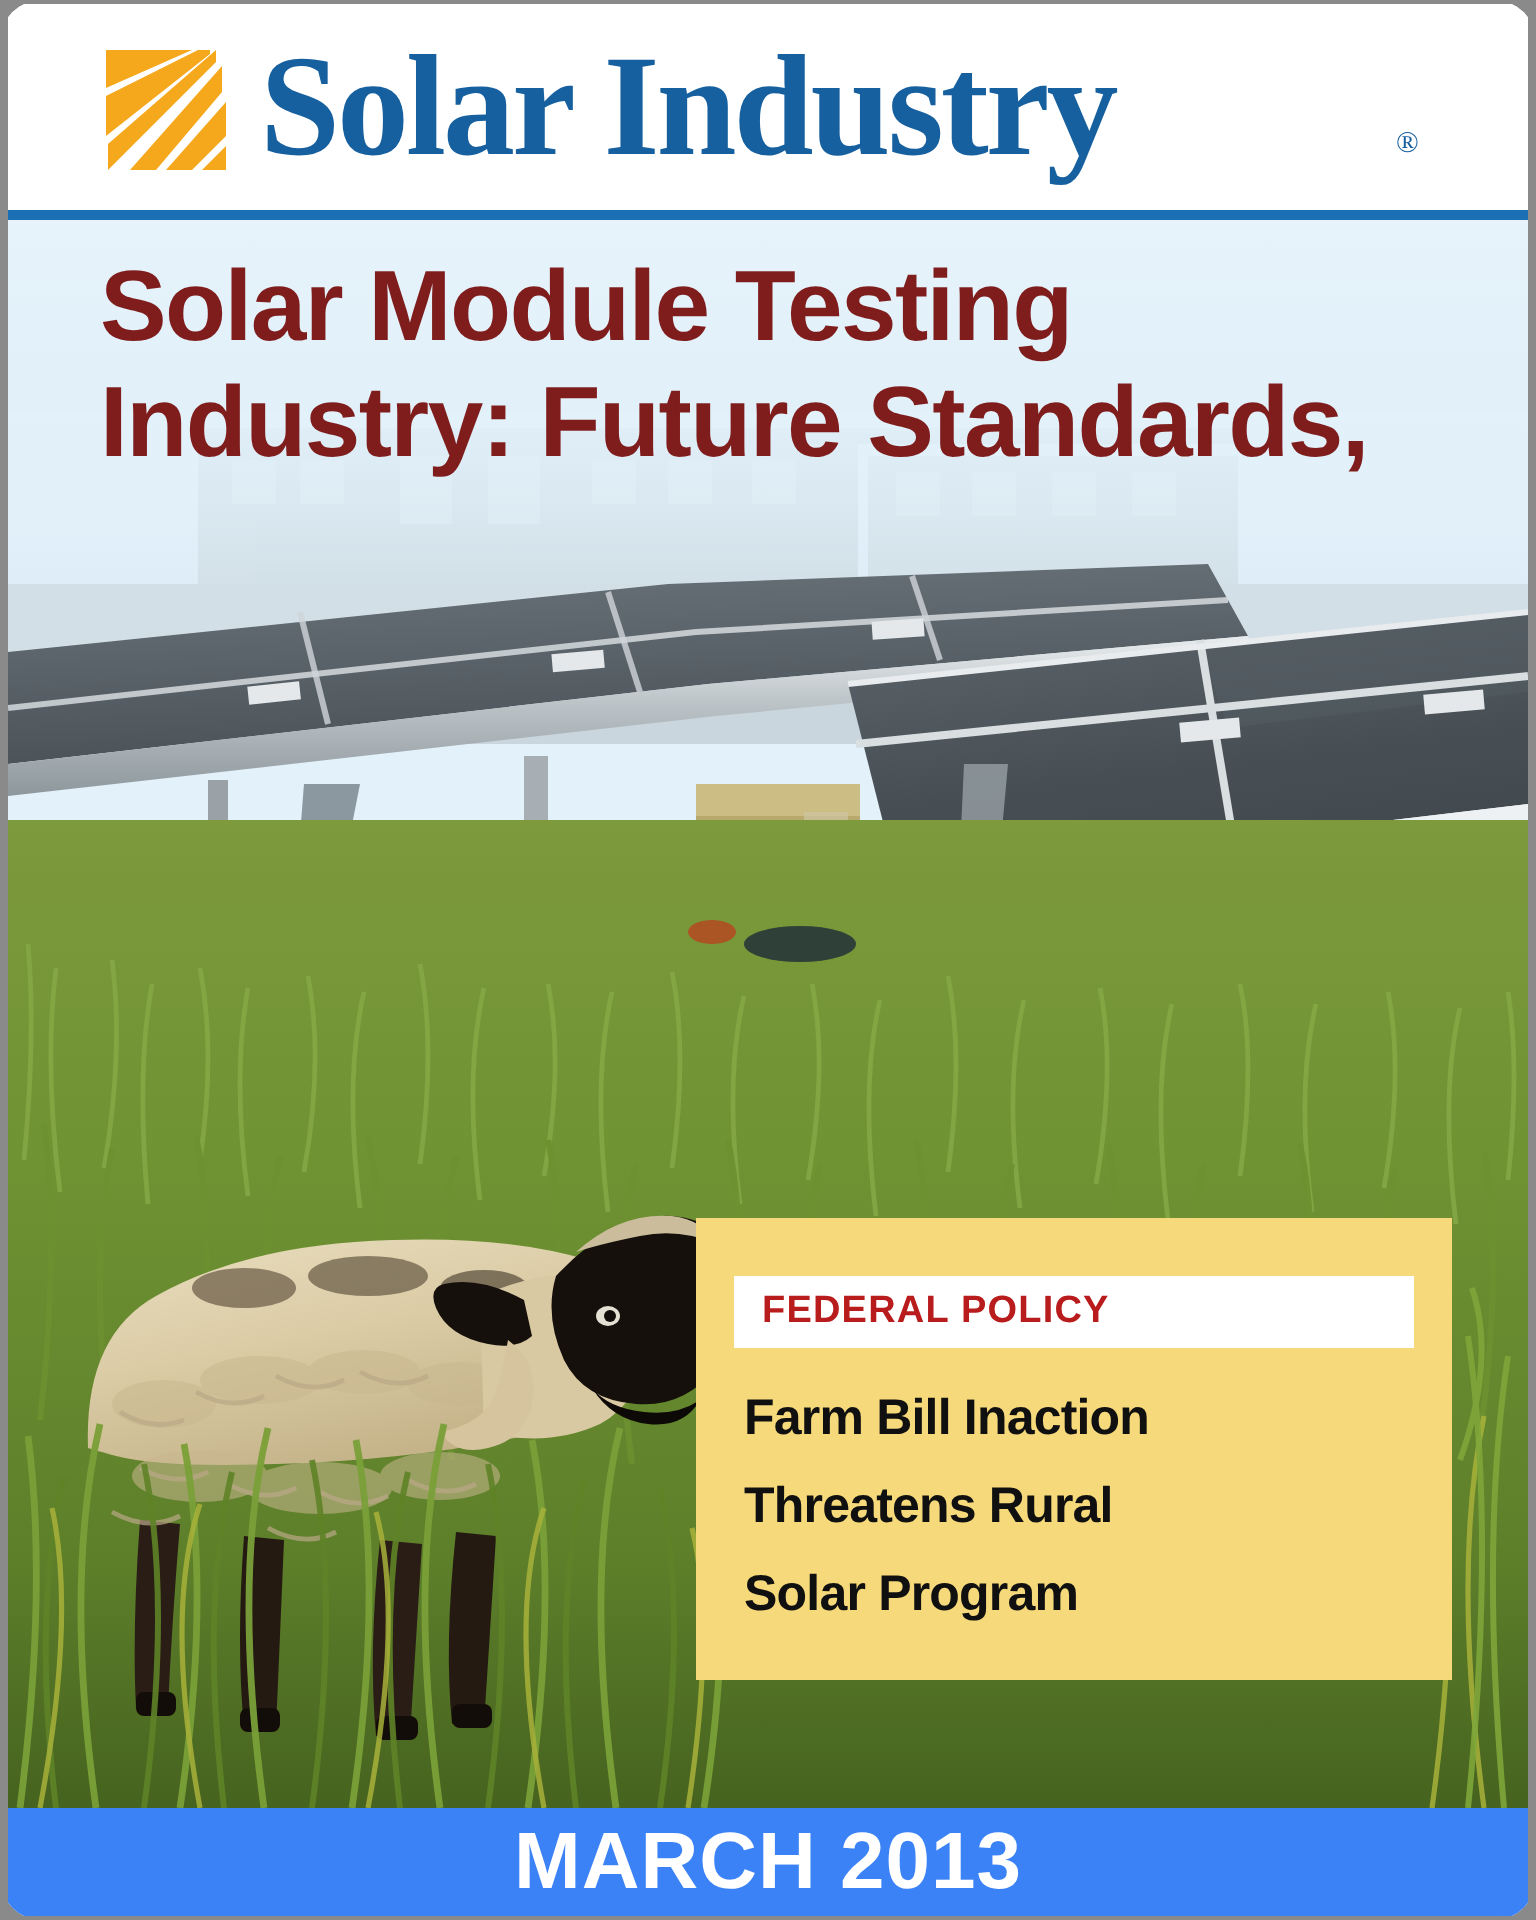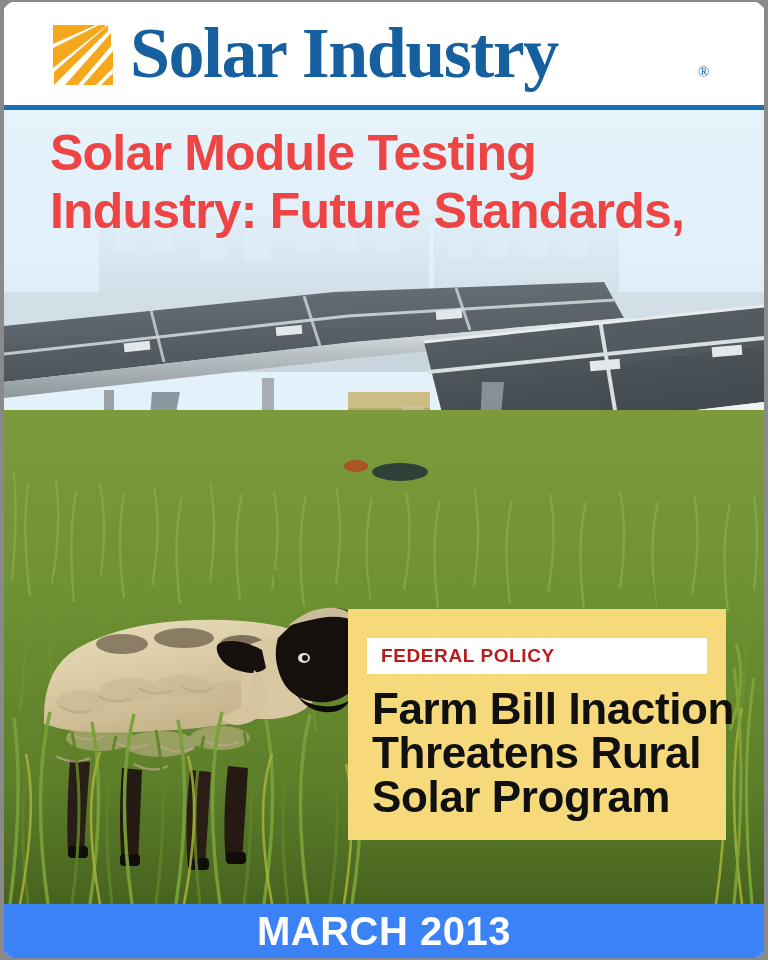--- a/index.html
+++ b/index.html
@@ -77,21 +77,21 @@
   
   .headline {
     position:absolute;
     left:46px; top:122px;
     width:700px;
     font-family:"Liberation Sans", sans-serif;
     font-size:50px;
     font-weight:700;
     line-height:58px;
     letter-spacing:-0.8px;
-    color:#ef4444;
+    color:#7f1d1d;
     z-index:20;
   }
   .headline .hl-line { display:block; white-space:nowrap; }
 
   
   .teaser {
     position:absolute;
     left:344px; top:607px;
     width:378px; height:231px;
     background:#f5d97a;
@@ -111,21 +111,21 @@
     font-size:19px;
     font-weight:700;
     letter-spacing:0.6px;
     color:#b91c1c;
   }
   .teaser-headline {
     position:absolute;
     left:24px; top:78px;
     width:350px;
     font-family:"Liberation Sans", sans-serif;
-    font-size:44px;
+    font-size:25px;
     font-weight:700;
     line-height:44px;
     letter-spacing:-0.4px;
     color:#101010;
   }
   .teaser-headline .tl-line { display:block; white-space:nowrap; }
 
   
   .datebar {
     position:absolute;

